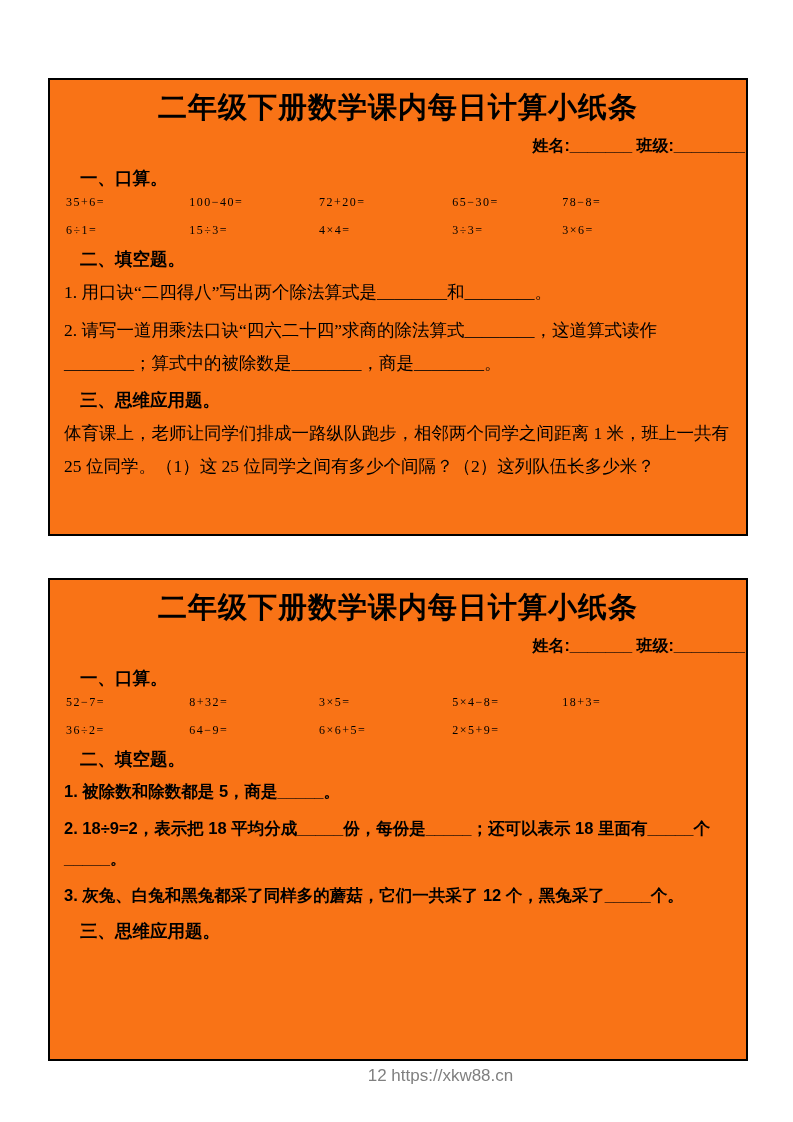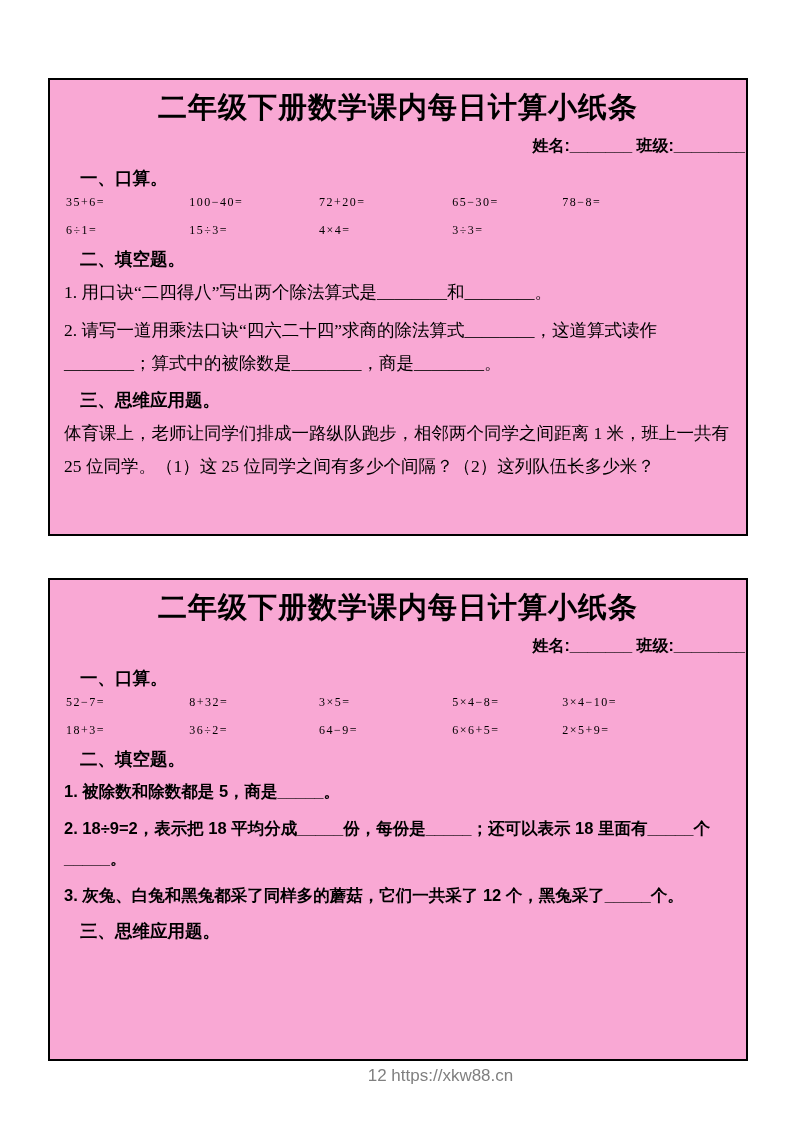--- a/index.html
+++ b/index.html
@@ -4,21 +4,21 @@
 <style>
   html, body { margin: 0; padding: 0; }
   body {
     width: 793px; height: 1122px;
     background: #ffffff; color: #000;
     font-family: "Liberation Serif", serif;
     position: relative; overflow: hidden;
   }
   .card {
     position: absolute; left: 48px; width: 700px;
-    border: 2px solid #000; background: #f9a8d4;
+    border: 2px solid #000; background: #f97316;
     box-sizing: border-box; padding: 4px 14px 10px 14px;
   }
   #card1 { top: 78px;  height: 458px; }
   #card2 { top: 578px; height: 483px; }
   .card-title {
     text-align: center;
     font-family: "Liberation Sans", sans-serif;
     font-weight: 900; font-size: 29px;
     margin: 4px 0 0 0; letter-spacing: 1px;
   }
@@ -71,20 +71,21 @@
   <div class="oral-grid">
     <span class="eq">35+6=</span>
     <span class="eq">100−40=</span>
     <span class="eq">72+20=</span>
     <span class="eq">65−30=</span>
     <span class="eq">78−8=</span>
     <span class="eq">6÷1=</span>
     <span class="eq">15÷3=</span>
     <span class="eq">4×4=</span>
     <span class="eq">3÷3=</span>
+    <span class="eq">3×6=</span>
   </div>
 
   <h2 class="sec-heading">二、填空题。</h2>
   <p class="fill-item serif-body">1. 用口诀“二四得八”写出两个除法算式是________和________。</p>
   <p class="fill-item serif-body">2. 请写一道用乘法口诀“四六二十四”求商的除法算式________，这道算式读作________；算式中的被除数是________，商是________。</p>
 
   <h2 class="sec-heading">三、思维应用题。</h2>
   <p class="app-text serif-body">体育课上，老师让同学们排成一路纵队跑步，相邻两个同学之间距离 1 米，班上一共有 25 位同学。（1）这 25 位同学之间有多少个间隔？（2）这列队伍长多少米？</p>
 </section>
 
@@ -95,21 +96,20 @@
     <span>姓名:</span><span class="blank">_______</span>
     <span>班级:</span><span class="blank">________</span>
   </div>
 
   <h2 class="sec-heading">一、口算。</h2>
   <div class="oral-grid">
     <span class="eq">52−7=</span>
     <span class="eq">8+32=</span>
     <span class="eq">3×5=</span>
     <span class="eq">5×4−8=</span>
-    <span class="eq">3×4−10=</span>
     <span class="eq">18+3=</span>
     <span class="eq">36÷2=</span>
     <span class="eq">64−9=</span>
     <span class="eq">6×6+5=</span>
     <span class="eq">2×5+9=</span>
   </div>
 
   <h2 class="sec-heading">二、填空题。</h2>
   <p class="fill-item modern-body">1. 被除数和除数都是 5，商是_____。</p>
   <p class="fill-item modern-body">2. 18÷9=2，表示把 18 平均分成_____份，每份是_____；还可以表示 18 里面有_____个_____。</p>

